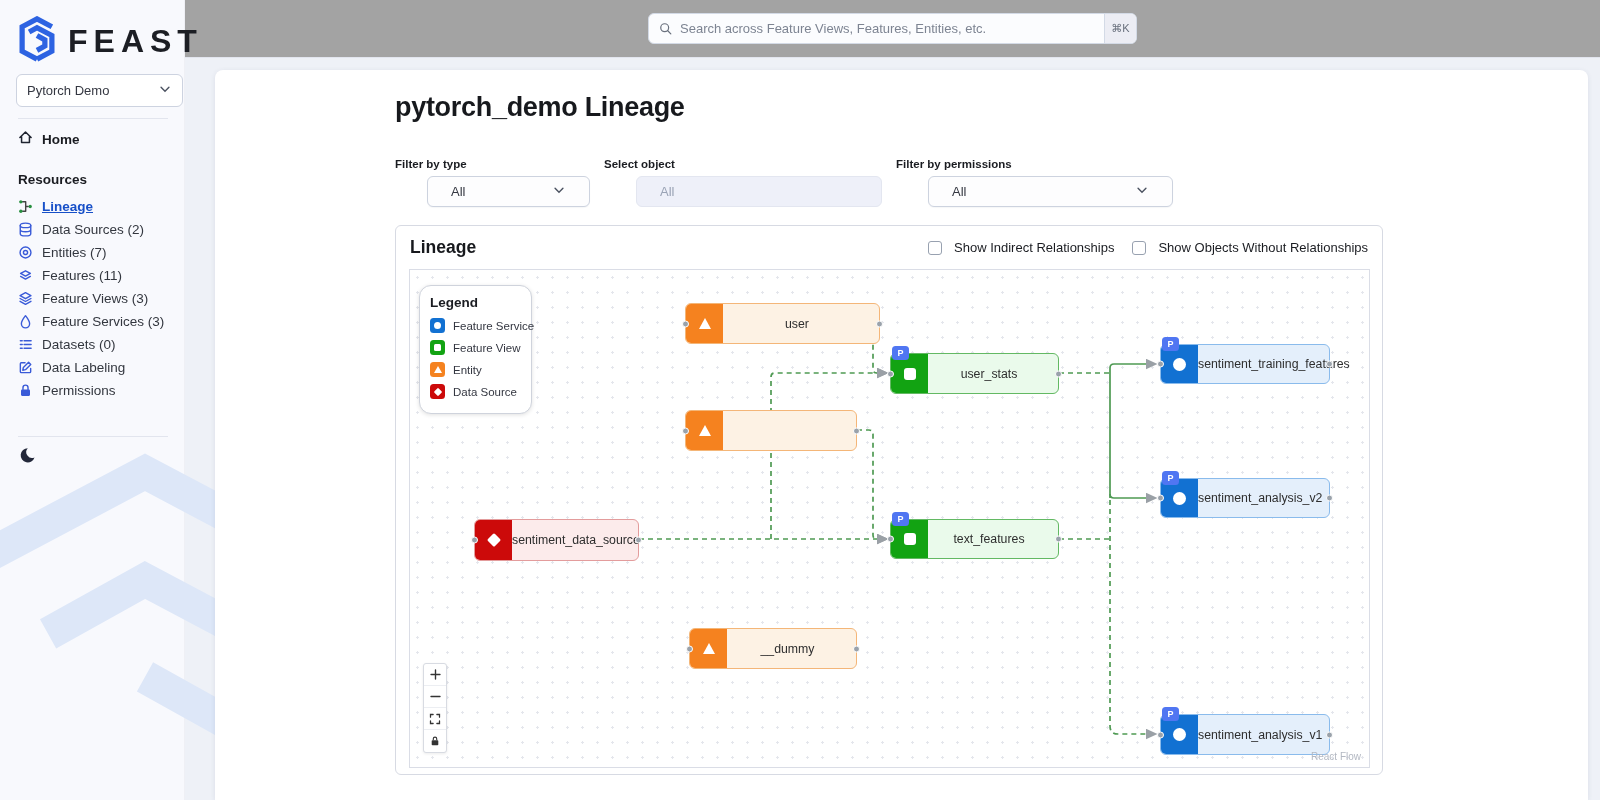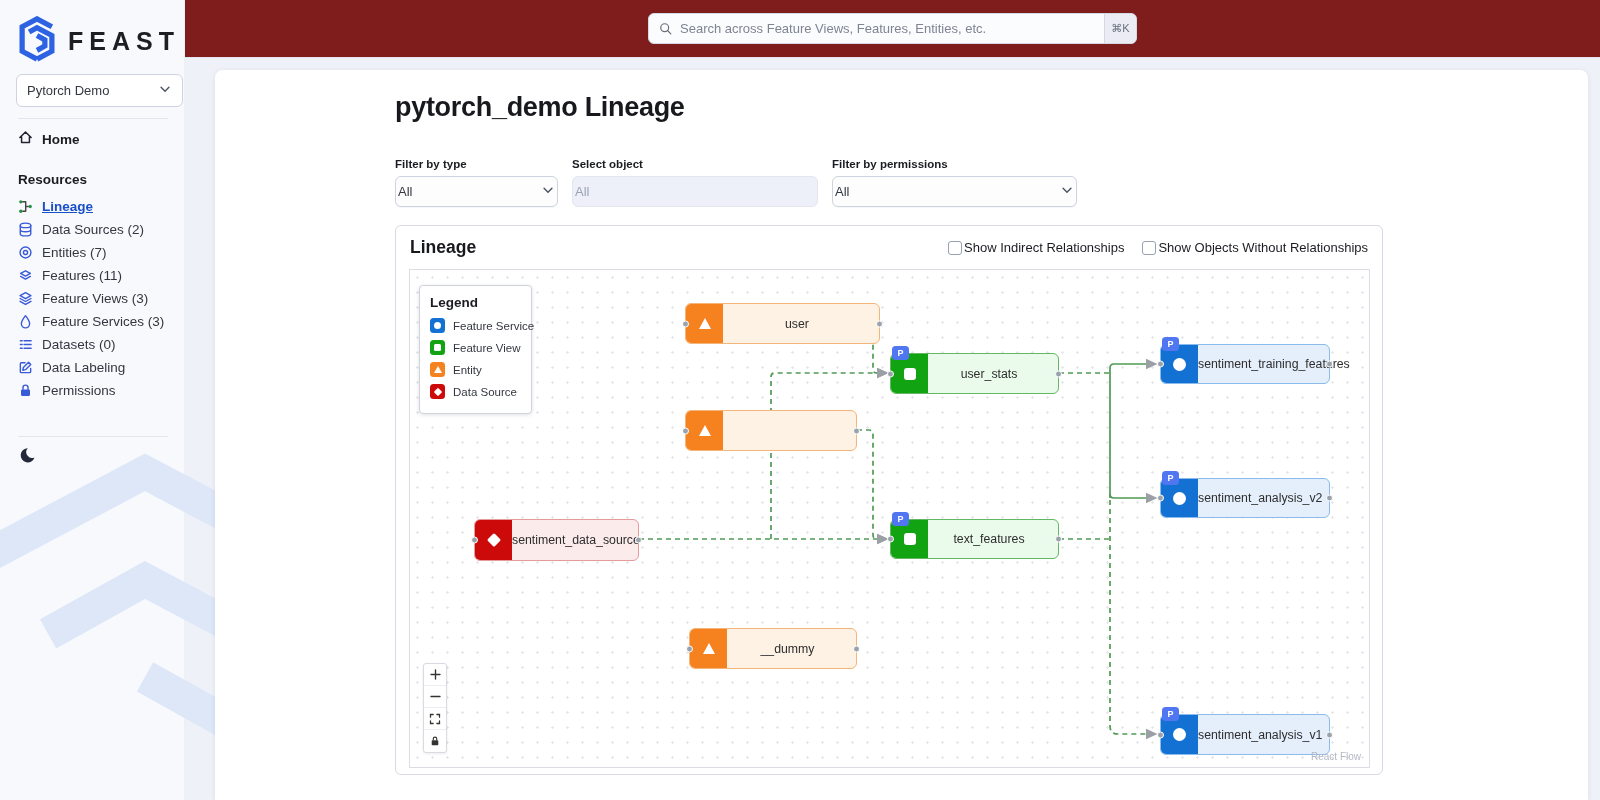--- a/index.html
+++ b/index.html
@@ -4,76 +4,76 @@
 <style>
   * { margin:0; padding:0; box-sizing:border-box; }
   html,body { width:1600px; height:800px; overflow:hidden; font-family:"Liberation Sans",sans-serif; background:#eef1f7; }
   .app { position:relative; width:1600px; height:800px; }
 
   
   .sidebar { position:absolute; left:0; top:0; width:185px; height:800px; background:#f8f9fd; z-index:2; border-right:1px solid rgba(20,30,60,0.04); }
   .watermark { position:absolute; left:0; top:420px; width:215px; height:380px; overflow:hidden; z-index:3; pointer-events:none; }
   .watermark svg { position:absolute; left:-115px; top:20px; }
   .logo-row { position:absolute; left:16px; top:16px; display:flex; align-items:center; gap:10px; }
-  .logo-text { font-size:25px; font-weight:700; letter-spacing:6px; color:#1c1e24; }
+  .logo-text { font-size:32px; font-weight:700; letter-spacing:6px; color:#1c1e24; }
   .project-select { position:absolute; left:16px; top:74px; width:167px; height:33px; background:#fff; border:1px solid #cdd3e0; border-radius:6px; display:flex; align-items:center; padding:0 10px; font-size:13px; color:#343741; }
   .project-select .chev { margin-left:auto; }
   .side-divider { position:absolute; left:18px; width:150px; height:1px; background:#e2e5ee; }
   .home-row { position:absolute; left:18px; top:130px; display:flex; align-items:center; gap:9px; font-size:13.5px; font-weight:700; color:#1a1c21; cursor:pointer; }
   .resources-header { position:absolute; left:18px; top:172px; font-size:13.5px; font-weight:700; color:#1a1c21; }
   .side-nav { position:absolute; left:18px; top:195px; width:160px; }
   .side-item { display:flex; align-items:center; gap:9px; height:23px; font-size:13.5px; color:#33373f; cursor:pointer; white-space:nowrap; }
   .side-item.active .lbl { color:#1750c8; font-weight:700; text-decoration:underline; }
   .side-item .ic { width:15px; height:15px; flex:0 0 15px; display:flex; }
   .moon-btn { position:absolute; left:19px; top:446px; width:20px; height:20px; cursor:pointer; }
 
   
-  .topbar { position:absolute; left:185px; top:0; width:1415px; height:58px; background:#7f1d1d; border-bottom:1px solid #e2e5ee; z-index:1; display:flex; align-items:center; justify-content:center; }
+  .topbar { position:absolute; left:185px; top:0; width:1415px; height:58px; background:#a3a3a3; border-bottom:1px solid #e2e5ee; z-index:1; display:flex; align-items:center; justify-content:center; }
   .search-box { width:489px; height:31px; background:#fbfcfe; border:1px solid #d3dae6; border-radius:6px; display:flex; align-items:center; overflow:hidden; }
   .search-box .mag { margin:0 7px 0 10px; display:flex; }
   .search-box input { flex:1; border:none; outline:none; background:transparent; font-size:13px; color:#343741; font-family:"Liberation Sans",sans-serif; }
   .search-box input::placeholder { color:#7d8492; }
   .kbd-chip { width:32px; align-self:stretch; background:#ecedf4; border-left:1px solid #d3dae6; display:flex; align-items:center; justify-content:center; font-size:11px; color:#69707d; }
 
   
   .main-card { position:absolute; left:215px; top:70px; width:1373px; height:730px; background:#fff; border-radius:8px 8px 0 0; box-shadow:0 1px 5px rgba(60,70,100,0.10); z-index:4; }
   .page-title { position:absolute; left:180px; top:22px; font-size:27px; font-weight:700; letter-spacing:-0.3px; color:#17191d; }
   .filters { position:absolute; left:180px; top:88px; display:flex; gap:14px; }
   .filter .flabel { font-size:11.5px; font-weight:700; color:#1a1c21; margin-bottom:6px; }
-  .control { height:31px; border-radius:6px; display:flex; align-items:center; padding:0 2px; font-size:13px; }
+  .control { height:31px; border-radius:6px; display:flex; align-items:center; padding:0 23px; font-size:13px;margin-left:32px; }
   .select-ctl { background:#fdfdfe; border:1px solid #cdd3df; color:#343741; box-shadow:0 1px 1px rgba(30,40,70,0.04); cursor:pointer; }
   .select-ctl .chev { margin-left:auto; }
   .w-type { width:163px; } .w-perm { width:245px; }
   .obj-input { width:246px; background:#eef0f9; border:1px solid #e3e6f0; }
   .obj-input input { width:100%; border:none; outline:none; background:transparent; font-size:13px; color:#343741; font-family:"Liberation Sans",sans-serif; }
   .obj-input input::placeholder { color:#9aa3b5; }
 
   
   .lineage-panel { position:absolute; left:180px; top:155px; width:988px; height:550px; border:1px solid #d7dae3; border-radius:6px; background:#fff; }
   .panel-header { height:43px; display:flex; align-items:center; padding:0 14px; }
   .panel-title { font-size:17.5px; font-weight:700; color:#17191d; }
   .cb-group { margin-left:auto; display:flex; gap:18px; }
-  .cb-item { display:flex; align-items:center; gap:2px; cursor:pointer; }
+  .cb-item { display:flex; align-items:center; gap:12px; cursor:pointer; }
   .cb-box { width:14px; height:14px; border:1px solid #98a1b0; border-radius:3px; background:#fff; flex:0 0 14px; }
   .cb-label { font-size:13px; color:#1a1c21; }
 
   .flow { position:absolute; left:13px; top:43px; width:961px; height:499px; border:1px solid #dadde6; background-image:radial-gradient(circle,#e4e6ec 1px,transparent 1.3px); background-size:15px 15px; }
   .edges { position:absolute; left:0; top:0; z-index:1; }
   .node { position:absolute; display:flex; border-radius:6px; border:1px solid; z-index:2; cursor:grab; }
   .node-icon { width:37px; border-radius:5px 0 0 5px; display:flex; align-items:center; justify-content:center; flex:0 0 37px; }
   .node-label { flex:1; display:flex; align-items:center; justify-content:center; font-size:12.3px; color:#2e2e2e; padding-right:8px; }
   .handle { position:absolute; width:7px; height:7px; border-radius:50%; background:#9aa2ab; border:1px solid #fff; top:50%; transform:translateY(-50%); z-index:3; }
   .handle.l { left:-4px; } .handle.r { right:-4px; }
   .p-badge { position:absolute; left:1px; top:-8px; width:17px; height:14px; border-radius:3.5px; background:#5076f2; color:#fff; font-size:9px; font-weight:700; display:flex; align-items:center; justify-content:center; z-index:4; }
   .g-circle { width:13px; height:13px; background:#fff; border-radius:50%; }
   .g-square { width:12px; height:12px; background:#fff; border-radius:3px; }
   .g-triangle { width:0; height:0; border-left:6.5px solid transparent; border-right:6.5px solid transparent; border-bottom:11px solid #fff; }
   .g-diamond { width:10px; height:10px; background:#fff; border-radius:1.5px; transform:rotate(45deg); }
 
-  .legend { position:absolute; left:9px; top:15px; width:113px; background:#fff; border:1px solid #cfd3dc; border-radius:4px; box-shadow:0 1px 4px rgba(0,0,0,0.12); padding:9px 10px 10px; z-index:5; }
+  .legend { position:absolute; left:9px; top:15px; width:113px; background:#fff; border:1px solid #cfd3dc; border-radius:12px; box-shadow:0 1px 4px rgba(0,0,0,0.12); padding:9px 10px 10px; z-index:5; }
   .legend-title { font-size:13.5px; font-weight:700; color:#1a1c21; margin-bottom:8px; }
   .legend-item { display:flex; align-items:center; gap:8px; margin-bottom:7px; }
   .legend-item:last-child { margin-bottom:4px; }
   .legend-swatch { width:15px; height:15px; border-radius:3.5px; display:flex; align-items:center; justify-content:center; flex:0 0 15px; }
   .legend-swatch .g-circle { width:7px; height:7px; }
   .legend-swatch .g-square { width:7px; height:7px; border-radius:1.5px; }
   .legend-swatch .g-triangle { border-left-width:4px; border-right-width:4px; border-bottom-width:7px; }
   .legend-swatch .g-diamond { width:6px; height:6px; border-radius:1px; }
   .legend-label { font-size:11.5px; color:#343741; white-space:nowrap; }
 

